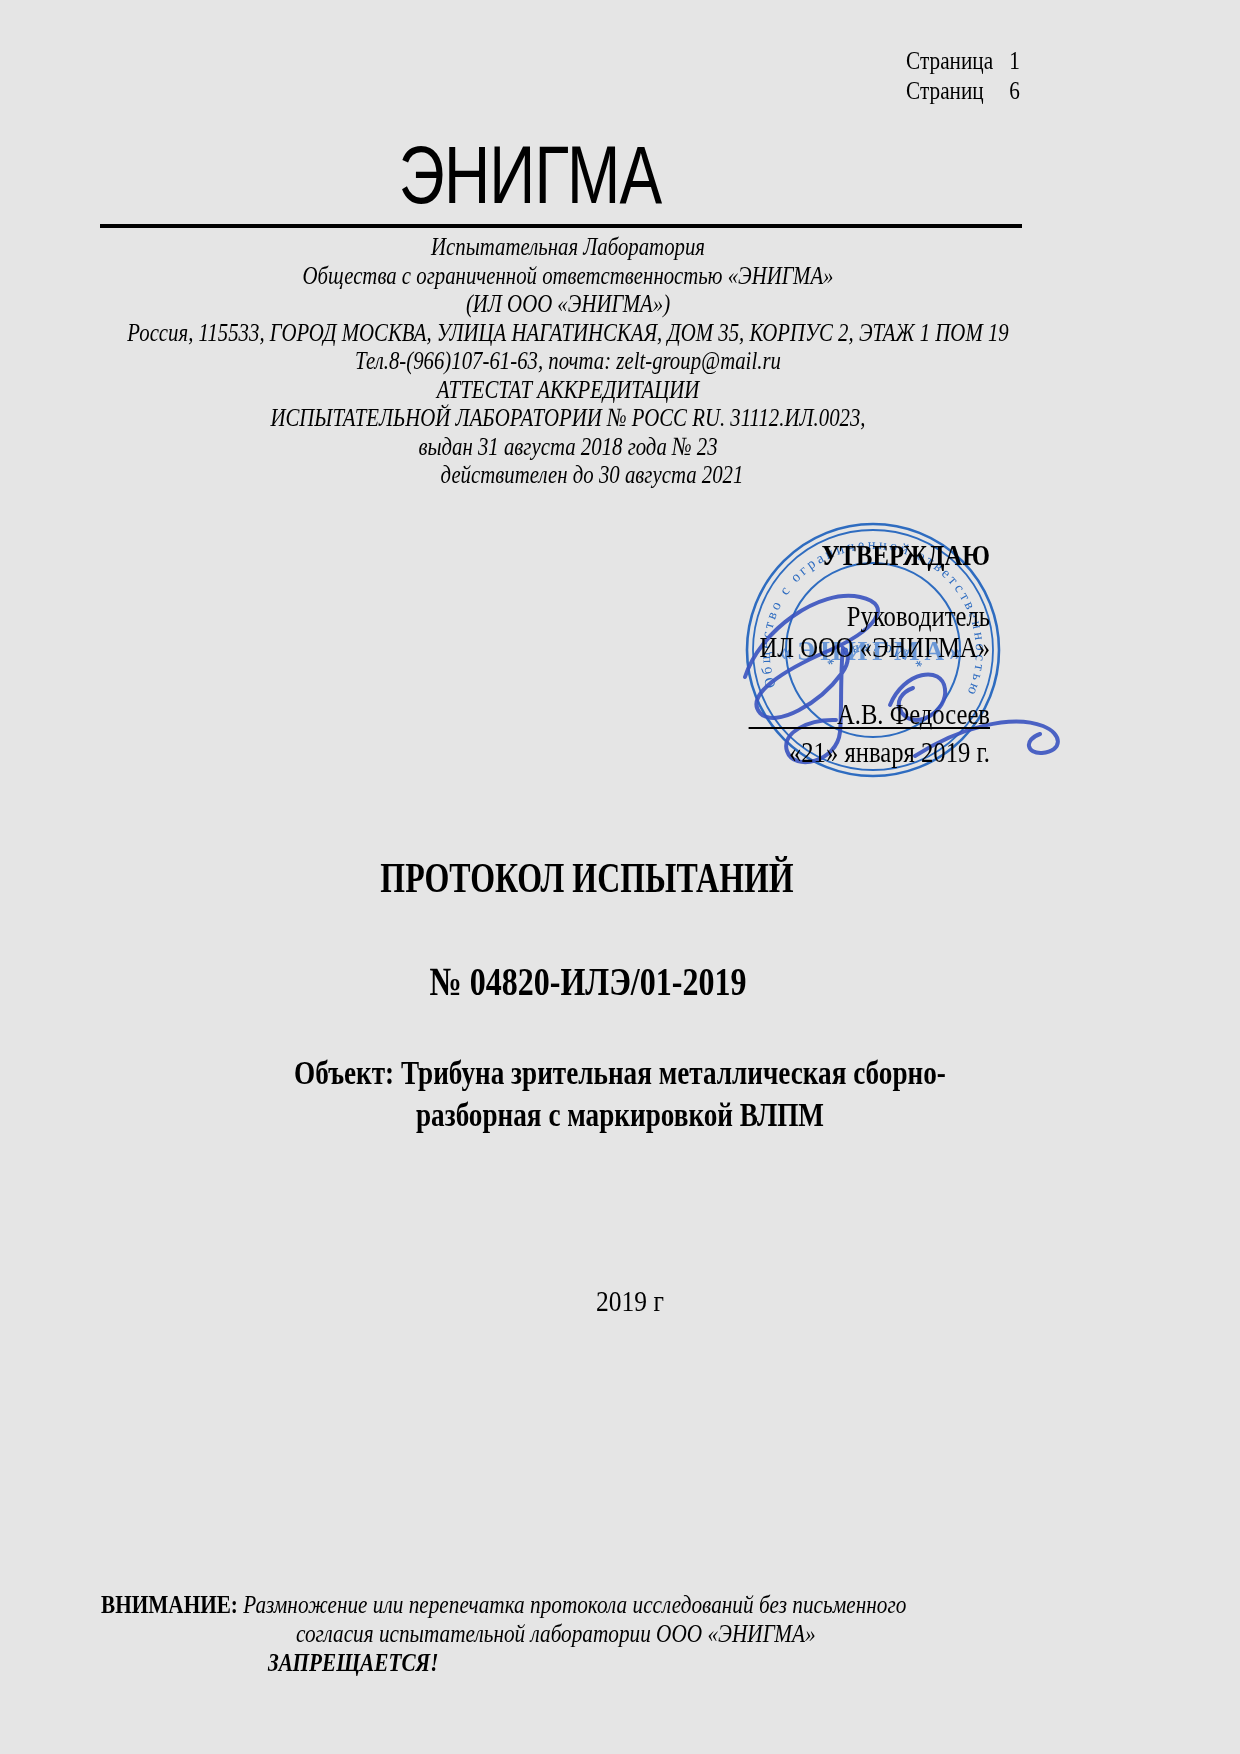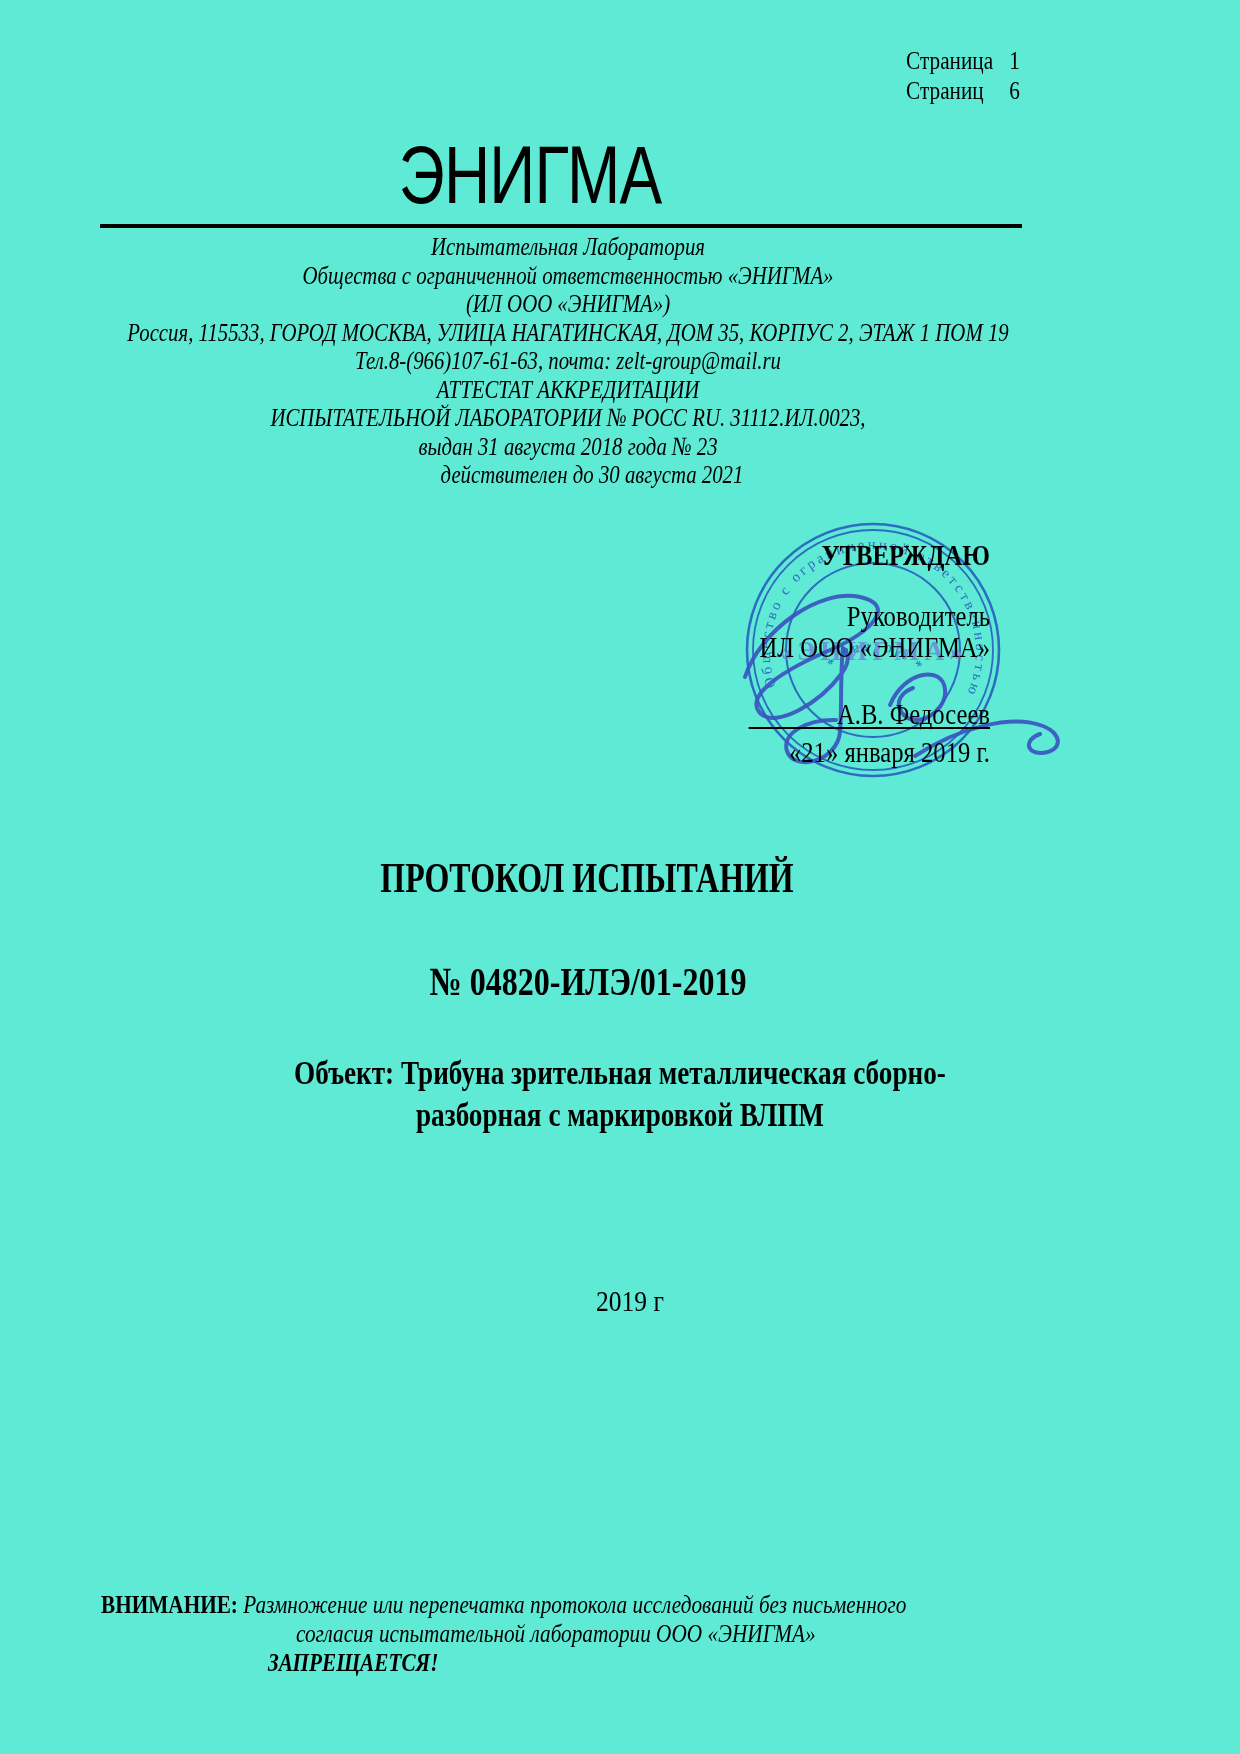--- a/index.html
+++ b/index.html
@@ -1,17 +1,17 @@
 <!DOCTYPE html>
 <html><head>
 <meta charset="utf-8">
 <style>
   html,body{margin:0;padding:0;background:#888;}
   .page{
-    position:relative;width:1240px;height:1754px;background:#5eead4;
+    position:relative;width:1240px;height:1754px;background:#e5e5e5;
     margin:0 auto;overflow:hidden;
     font-family:"Liberation Serif", serif;color:#000;
   }
   
   .pagenum{
     position:absolute;top:46px;right:220px;width:134px;
     font-size:25px;line-height:30px;
     transform:scaleX(0.85);transform-origin:100% 0;
   }
   .pagenum .row{display:flex;justify-content:space-between;}

